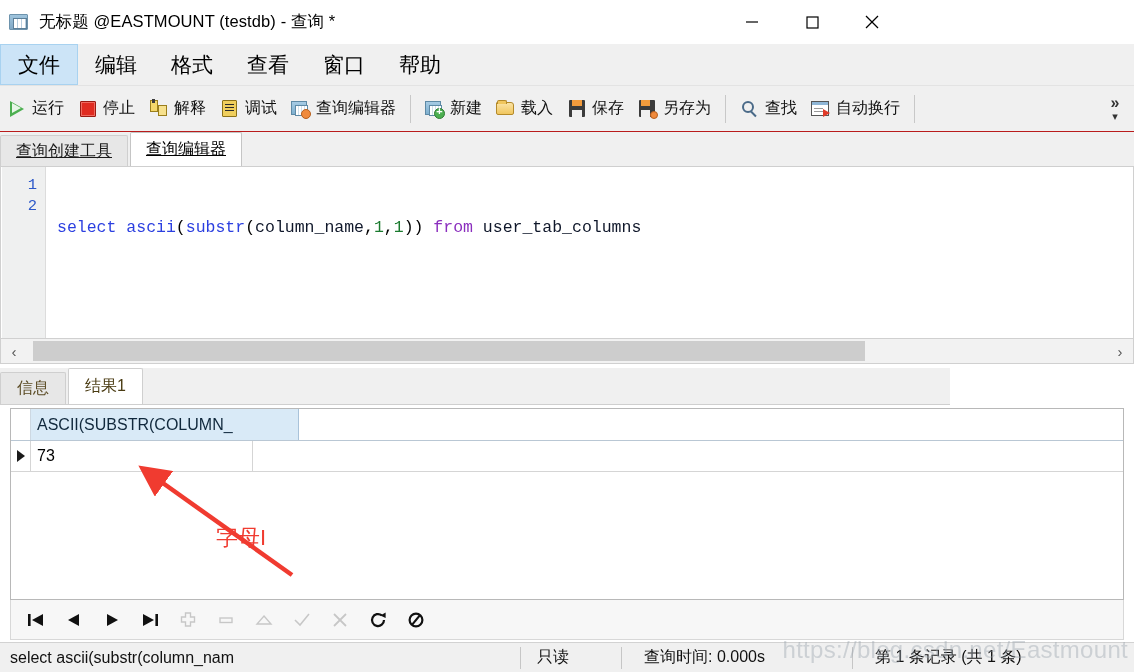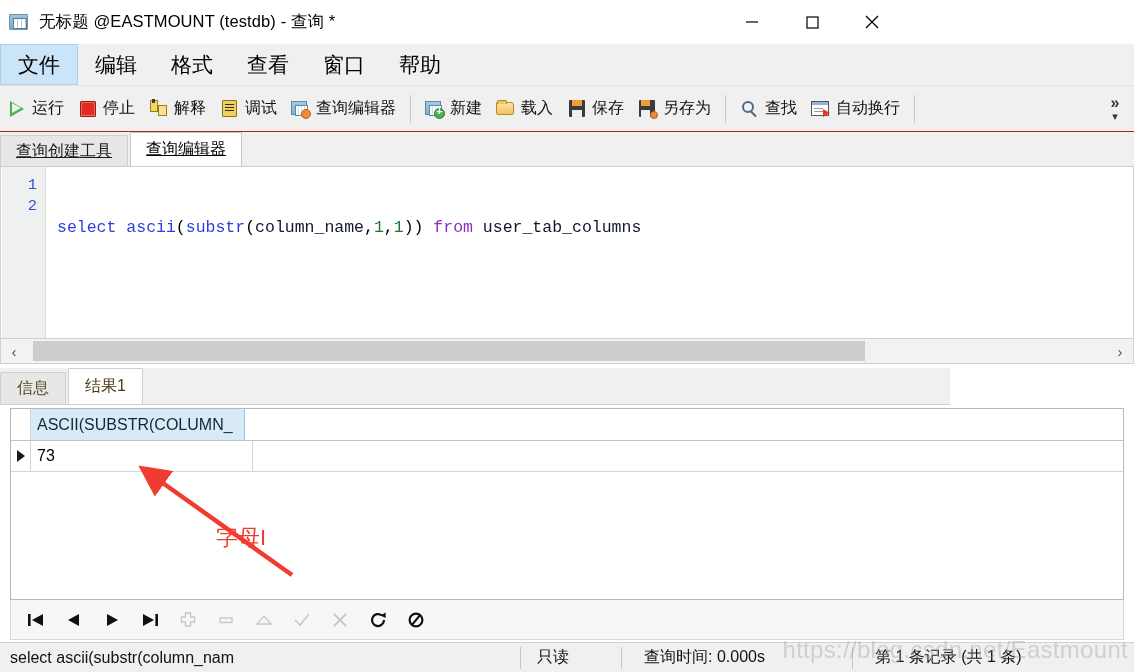--- a/index.html
+++ b/index.html
@@ -220,21 +220,21 @@
     position: absolute; left: 10px; top: 408px; width: 1114px; height: 192px;
     background: #ffffff; border: 1px solid #b8b8b8;
   }
   .grid-head {
     display: flex; height: 32px; border-bottom: 1px solid #b9c7d4;
   }
   .gh-corner {
     width: 20px; height: 100%; background: #ffffff; border-right: 1px solid #cdd8e2; flex: none;
   }
   .gh-cell {
-    width: 214px; height: 100%; background: #d9eaf7;
+    width: 268px; height: 100%; background: #d9eaf7;
     border-right: 1px solid #a9c3da;
     display: flex; align-items: center; padding-left: 6px;
     font-size: 16px; color: #10283c; white-space: nowrap; overflow: hidden;
   }
   .grid-row { display: flex; height: 31px; border-bottom: 1px solid #d5d5d5; }
   .gr-ind {
     width: 20px; height: 100%; background: #ffffff; border-right: 1px solid #d5d5d5;
     display: flex; align-items: center; justify-content: center; flex: none;
   }
   .gr-ind .tri {

